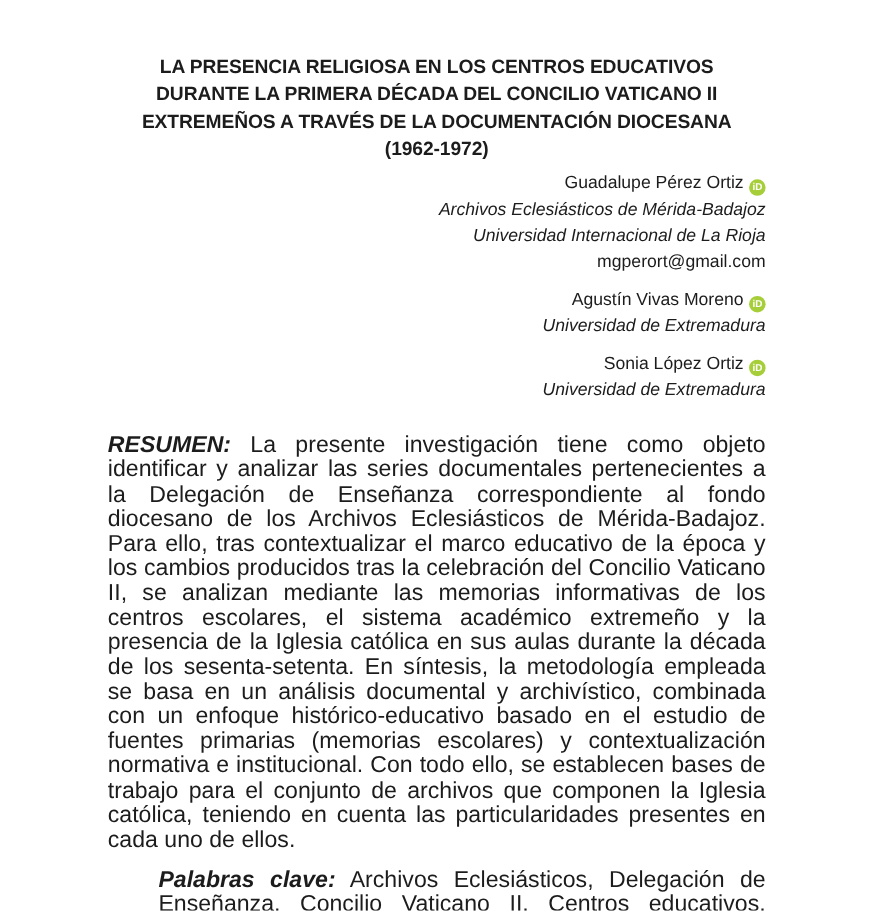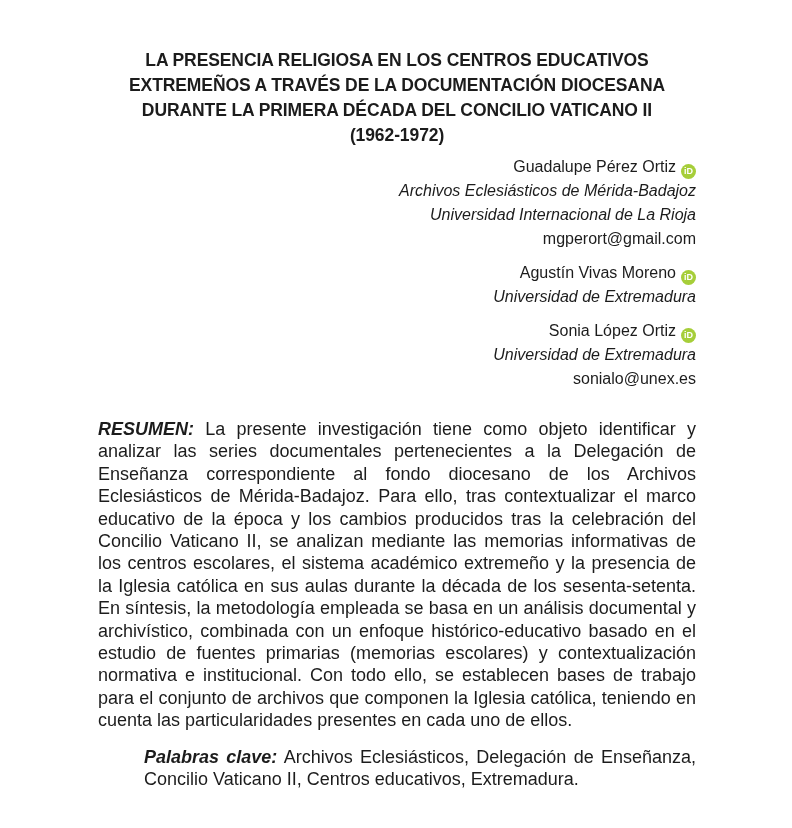--- a/index.html
+++ b/index.html
@@ -65,42 +65,42 @@
   }
   .email {
     font-style: normal;
   }
   
   .abstract-section {
     margin-top: 27px;
   }
   .para {
     margin: 0;
-    font-size: 18px;
+    font-size: 21px;
     line-height: 22.4px;
     text-align: justify;
   }
   .lead-label {
     font-weight: bold;
     font-style: italic;
   }
   .keywords-para {
     margin-top: 14px;
     margin-left: 46px;
   }
 </style>
 </head>
 <body>
 
 <div class="page">
 
   <h1 class="paper-title">
     <span class="tl">LA PRESENCIA RELIGIOSA EN LOS CENTROS EDUCATIVOS</span>
+    <span class="tl">DURANTE LA PRIMERA DÉCADA DEL CONCILIO VATICANO II</span>
     <span class="tl">EXTREMEÑOS A TRAVÉS DE LA DOCUMENTACIÓN DIOCESANA</span>
-    <span class="tl">DURANTE LA PRIMERA DÉCADA DEL CONCILIO VATICANO II</span>
     <span class="tl">(1962-1972)</span>
   </h1>
 
   <section class="authors">
 
     <div class="author">
       <div class="author-name-row">
         <span class="author-name">Guadalupe Pérez Ortiz</span><span class="orcid-icon" style="background-color: rgb(166, 206, 57);">iD</span>
       </div>
       <div class="affiliation">Archivos Eclesiásticos de Mérida-Badajoz</div>
@@ -113,21 +113,20 @@
         <span class="author-name">Agustín Vivas Moreno</span><span class="orcid-icon" style="background-color: rgb(166, 206, 57);">iD</span>
       </div>
       <div class="affiliation">Universidad de Extremadura</div>
     </div>
 
     <div class="author">
       <div class="author-name-row">
         <span class="author-name">Sonia López Ortiz</span><span class="orcid-icon" style="background-color: rgb(166, 206, 57);">iD</span>
       </div>
       <div class="affiliation">Universidad de Extremadura</div>
-      <div class="email">sonialo@unex.es</div>
     </div>
 
   </section>
 
   <section class="abstract-section">
     <p class="para">
       <span class="lead-label">RESUMEN:</span>
       <span>La presente investigación tiene como objeto identificar y analizar las series documentales pertenecientes a la Delegación de Enseñanza correspondiente al fondo diocesano de los Archivos Eclesiásticos de Mérida-Badajoz. Para ello, tras contextualizar el marco educativo de la época y los cambios producidos tras la celebración del Concilio Vaticano II, se analizan mediante las memorias informativas de los centros escolares, el sistema académico extremeño y la presencia de la Iglesia católica en sus aulas durante la década de los sesenta-setenta. En síntesis, la metodología empleada se basa en un análisis documental y archivístico, combinada con un enfoque histórico-educativo basado en el estudio de fuentes primarias (memorias escolares) y contextualización normativa e institucional. Con todo ello, se establecen bases de trabajo para el conjunto de archivos que componen la Iglesia católica, teniendo en cuenta las particularidades presentes en cada uno de ellos.</span>
     </p>
     <p class="para keywords-para">

